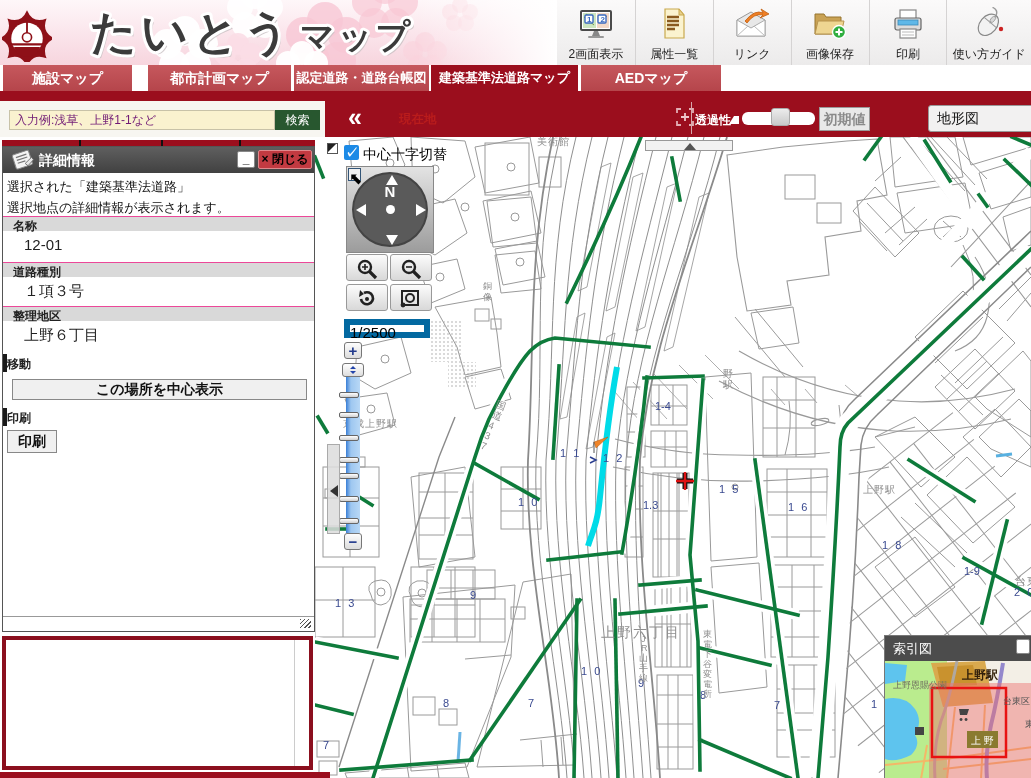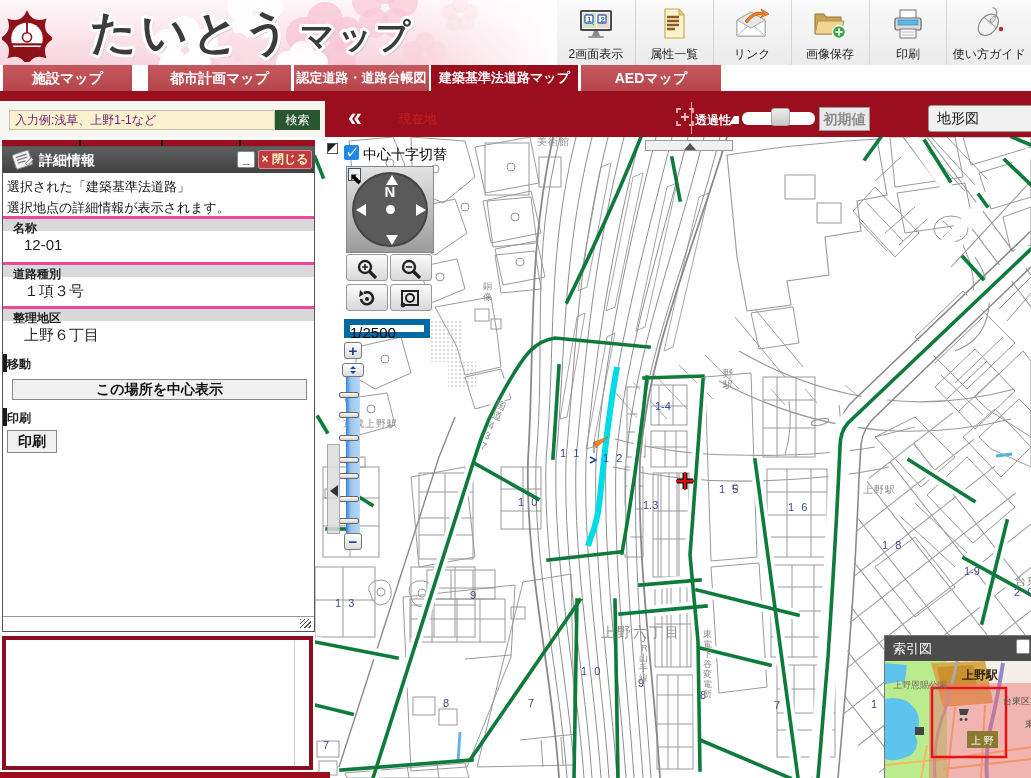--- a/index.html
+++ b/index.html
@@ -49,23 +49,23 @@
   #mapsel:after { content:""; position:absolute; right:13px; top:8px; width:7px; height:7px; border-right:1.8px solid #333; border-bottom:1.8px solid #333; transform:rotate(45deg); }
 
   
   #leftcol { position:absolute; left:0; top:137px; width:315px; height:641px; background:#fff; }
   #redstrip { position:absolute; left:2px; top:3px; width:313px; height:6px; background:#9b0e1d; }
   #redstrip i { position:absolute; top:0; width:2px; height:6px; background:#111; }
   #panel { position:absolute; left:2px; top:9px; width:313px; height:486px; background:#fff; border:1px solid #555; }
   #panel-h { position:absolute; left:0; top:0; width:100%; height:26px; background:linear-gradient(180deg,#5f5f5f,#414141); }
   #panel-h .t { position:absolute; left:36px; top:5px; color:#fff; font-size:14px; font-weight:bold; }
   #btn-min { position:absolute; left:234px; top:4px; width:18px; height:17px; background:#fff; border:1px solid #888; border-radius:2px; color:#111; font-weight:bold; font-size:12px; text-align:center; line-height:14px; }
-  #btn-close { position:absolute; left:255px; top:3px; width:54px; height:19px; background:#c23a41; border:1px solid #e0888c; border-radius:2px; color:#fef9c3; font-size:12px; font-weight:bold; text-align:center; line-height:17px; }
+  #btn-close { position:absolute; left:255px; top:3px; width:54px; height:19px; background:#c23a41; border:1px solid #e0888c; border-radius:2px; color:#000000; font-size:12px; font-weight:bold; text-align:center; line-height:17px; }
   .pline { position:absolute; left:4px; font-size:13px; line-height:14px; color:#111; }
-  .phead { position:absolute; left:0; width:100%; height:15px; background:#d9d9d9; border-top:3px solid #ec4899; }
+  .phead { position:absolute; left:0; width:100%; height:15px; background:#d9d9d9; border-top:1px solid #ec4899; }
   .phead span { position:absolute; left:10px; top:1px; font-size:12px; font-weight:bold; color:#222; }
   .pval { position:absolute; left:21px; font-size:15px; color:#222; }
   .grplbl { position:absolute; left:4px; font-size:12px; font-weight:bold; color:#222; }
   .grplbl:before { content:""; position:absolute; left:-4px; top:-2px; width:4px; height:18px; background:#1a1a1a; }
   #btn-center { position:absolute; left:9px; top:232px; width:295px; height:21px; background:#f0f0f0; border:1px solid #888; font-size:14px; font-weight:bold; text-align:center; line-height:19px; color:#111; }
   #btn-print { position:absolute; left:4px; top:283px; width:50px; height:23px; background:#f0f0f0; border:1px solid #888; font-size:14px; font-weight:bold; text-align:center; line-height:21px; color:#111; }
   #rsz { position:absolute; right:3px; bottom:3px; width:11px; height:9px;
      background:repeating-linear-gradient(135deg,#555 0 1px,transparent 1px 3px); }
   #panel-split { position:absolute; left:0; bottom:14px; width:100%; border-top:1px solid #999; }
   #panel2 { position:absolute; left:2px; top:499px; width:311px; height:134px; background:#fff; border:4px solid #8b0f1e; }

